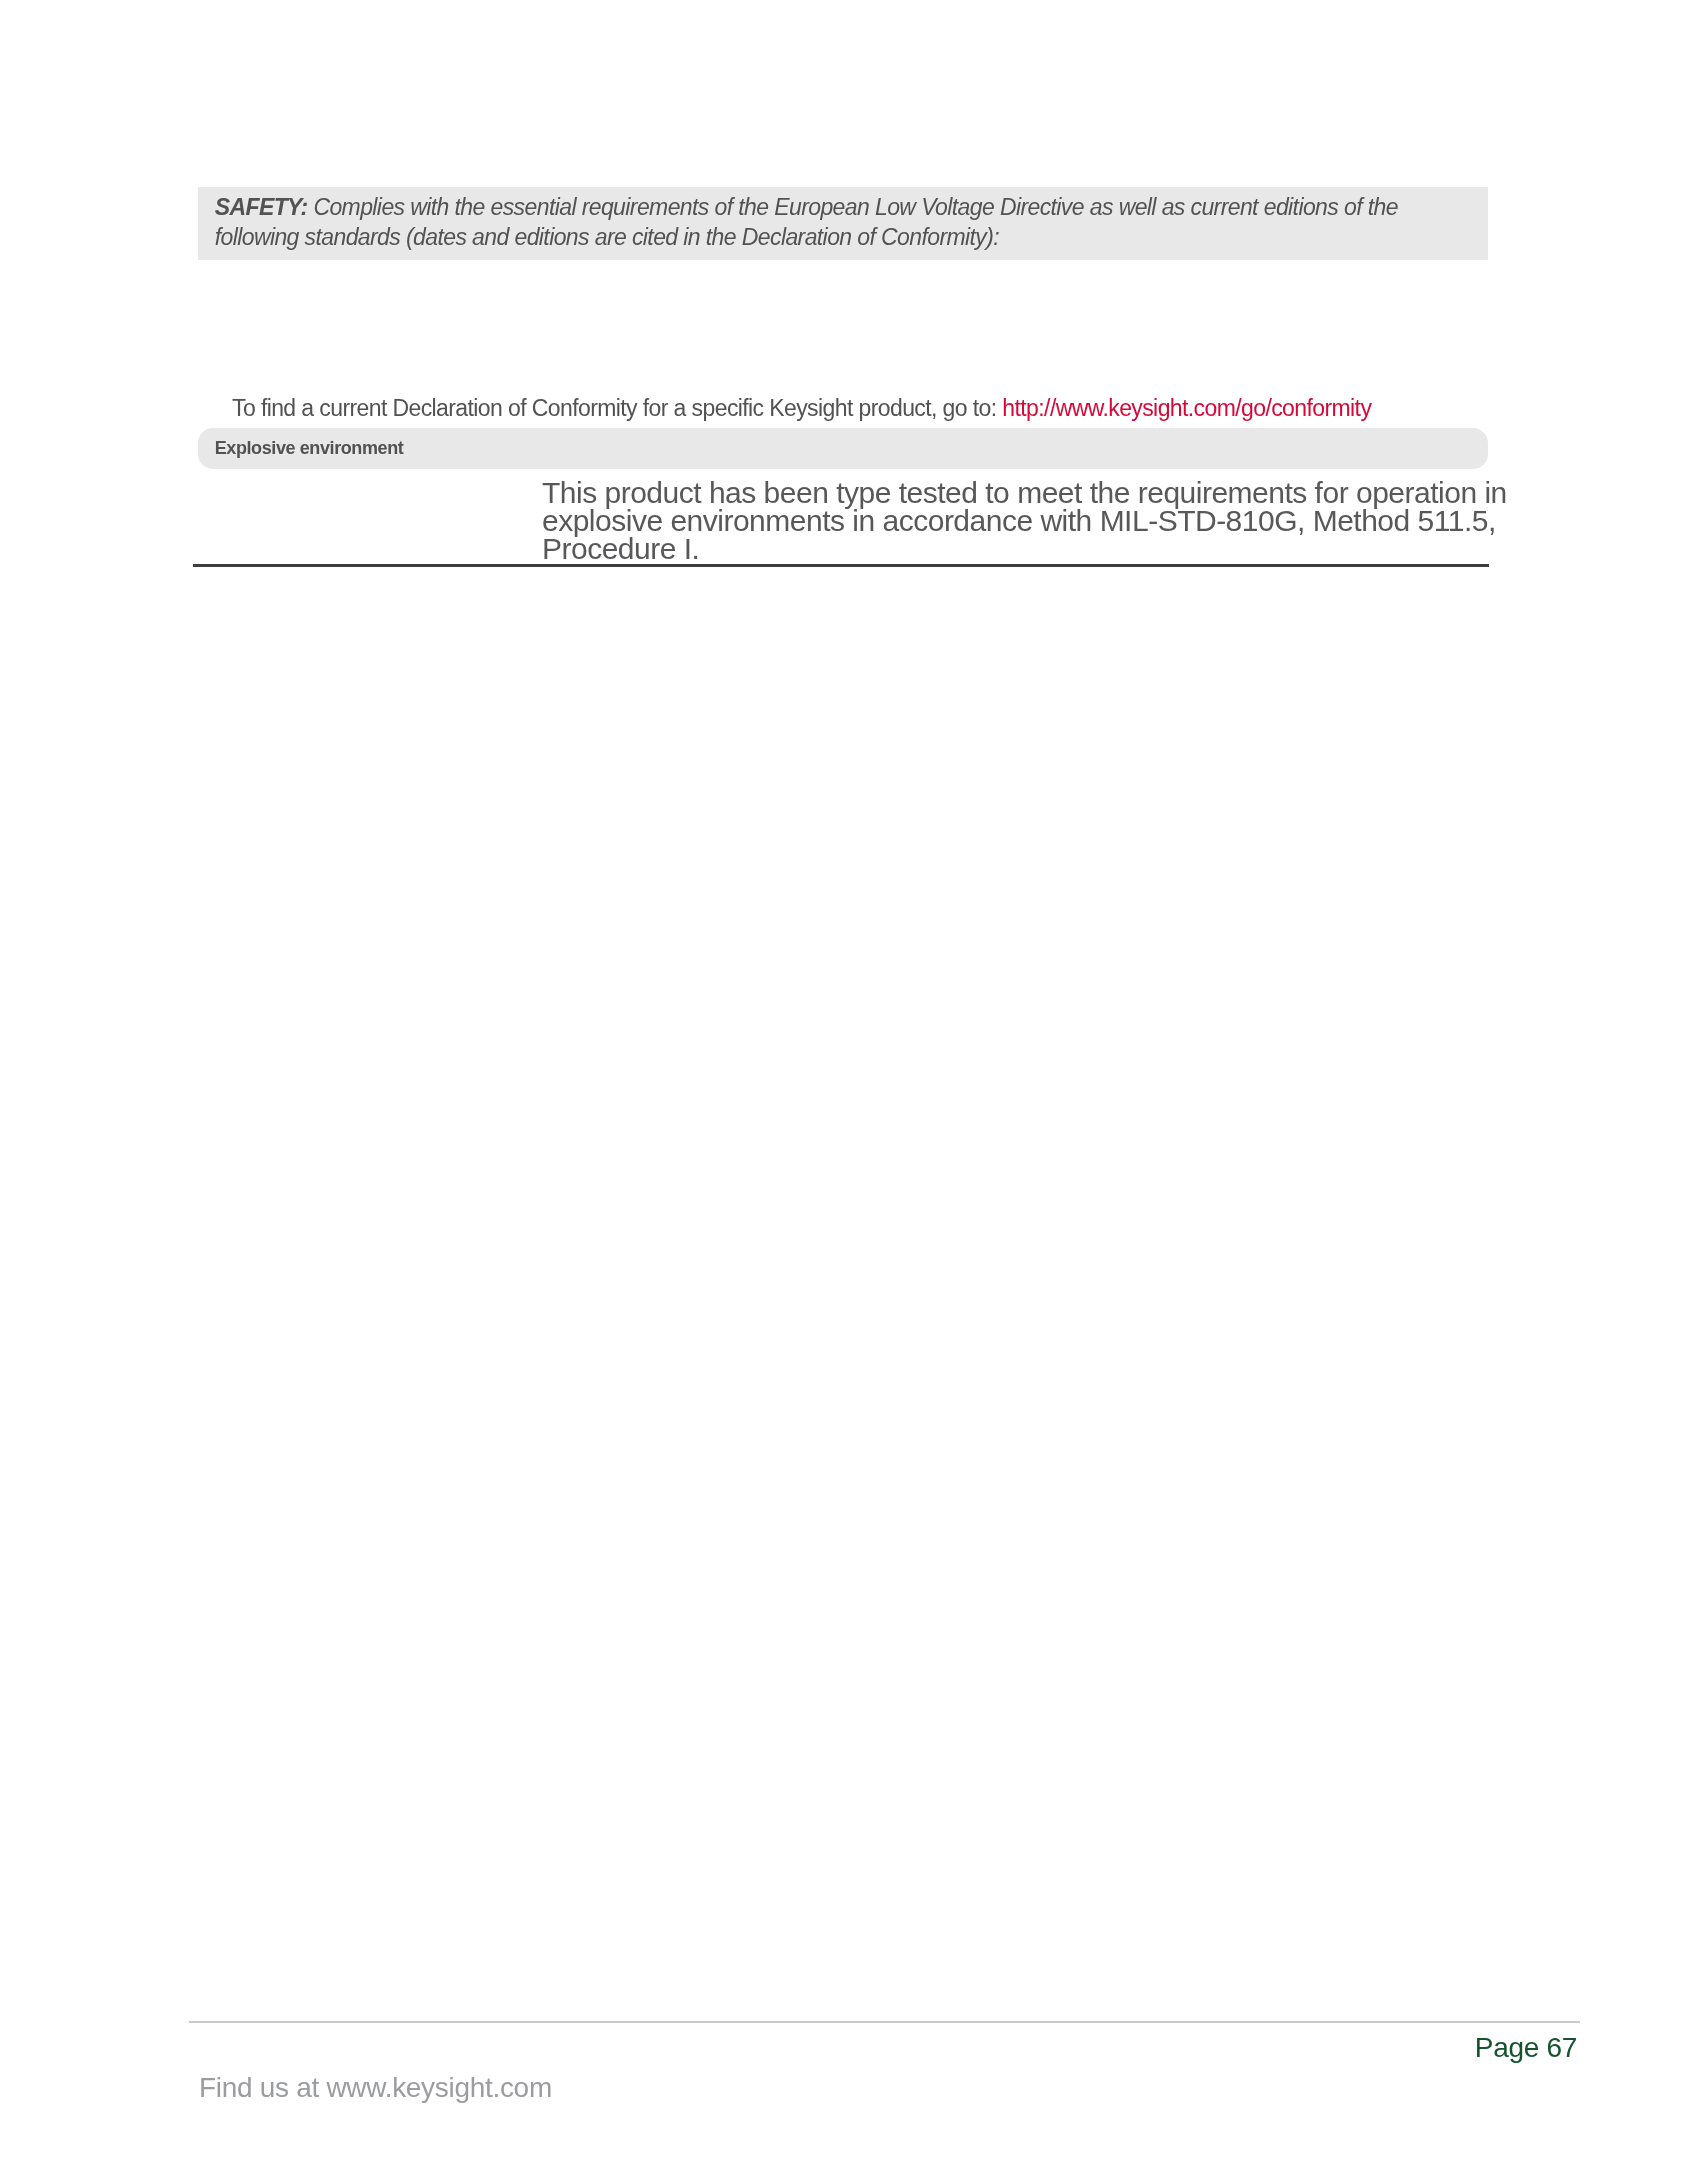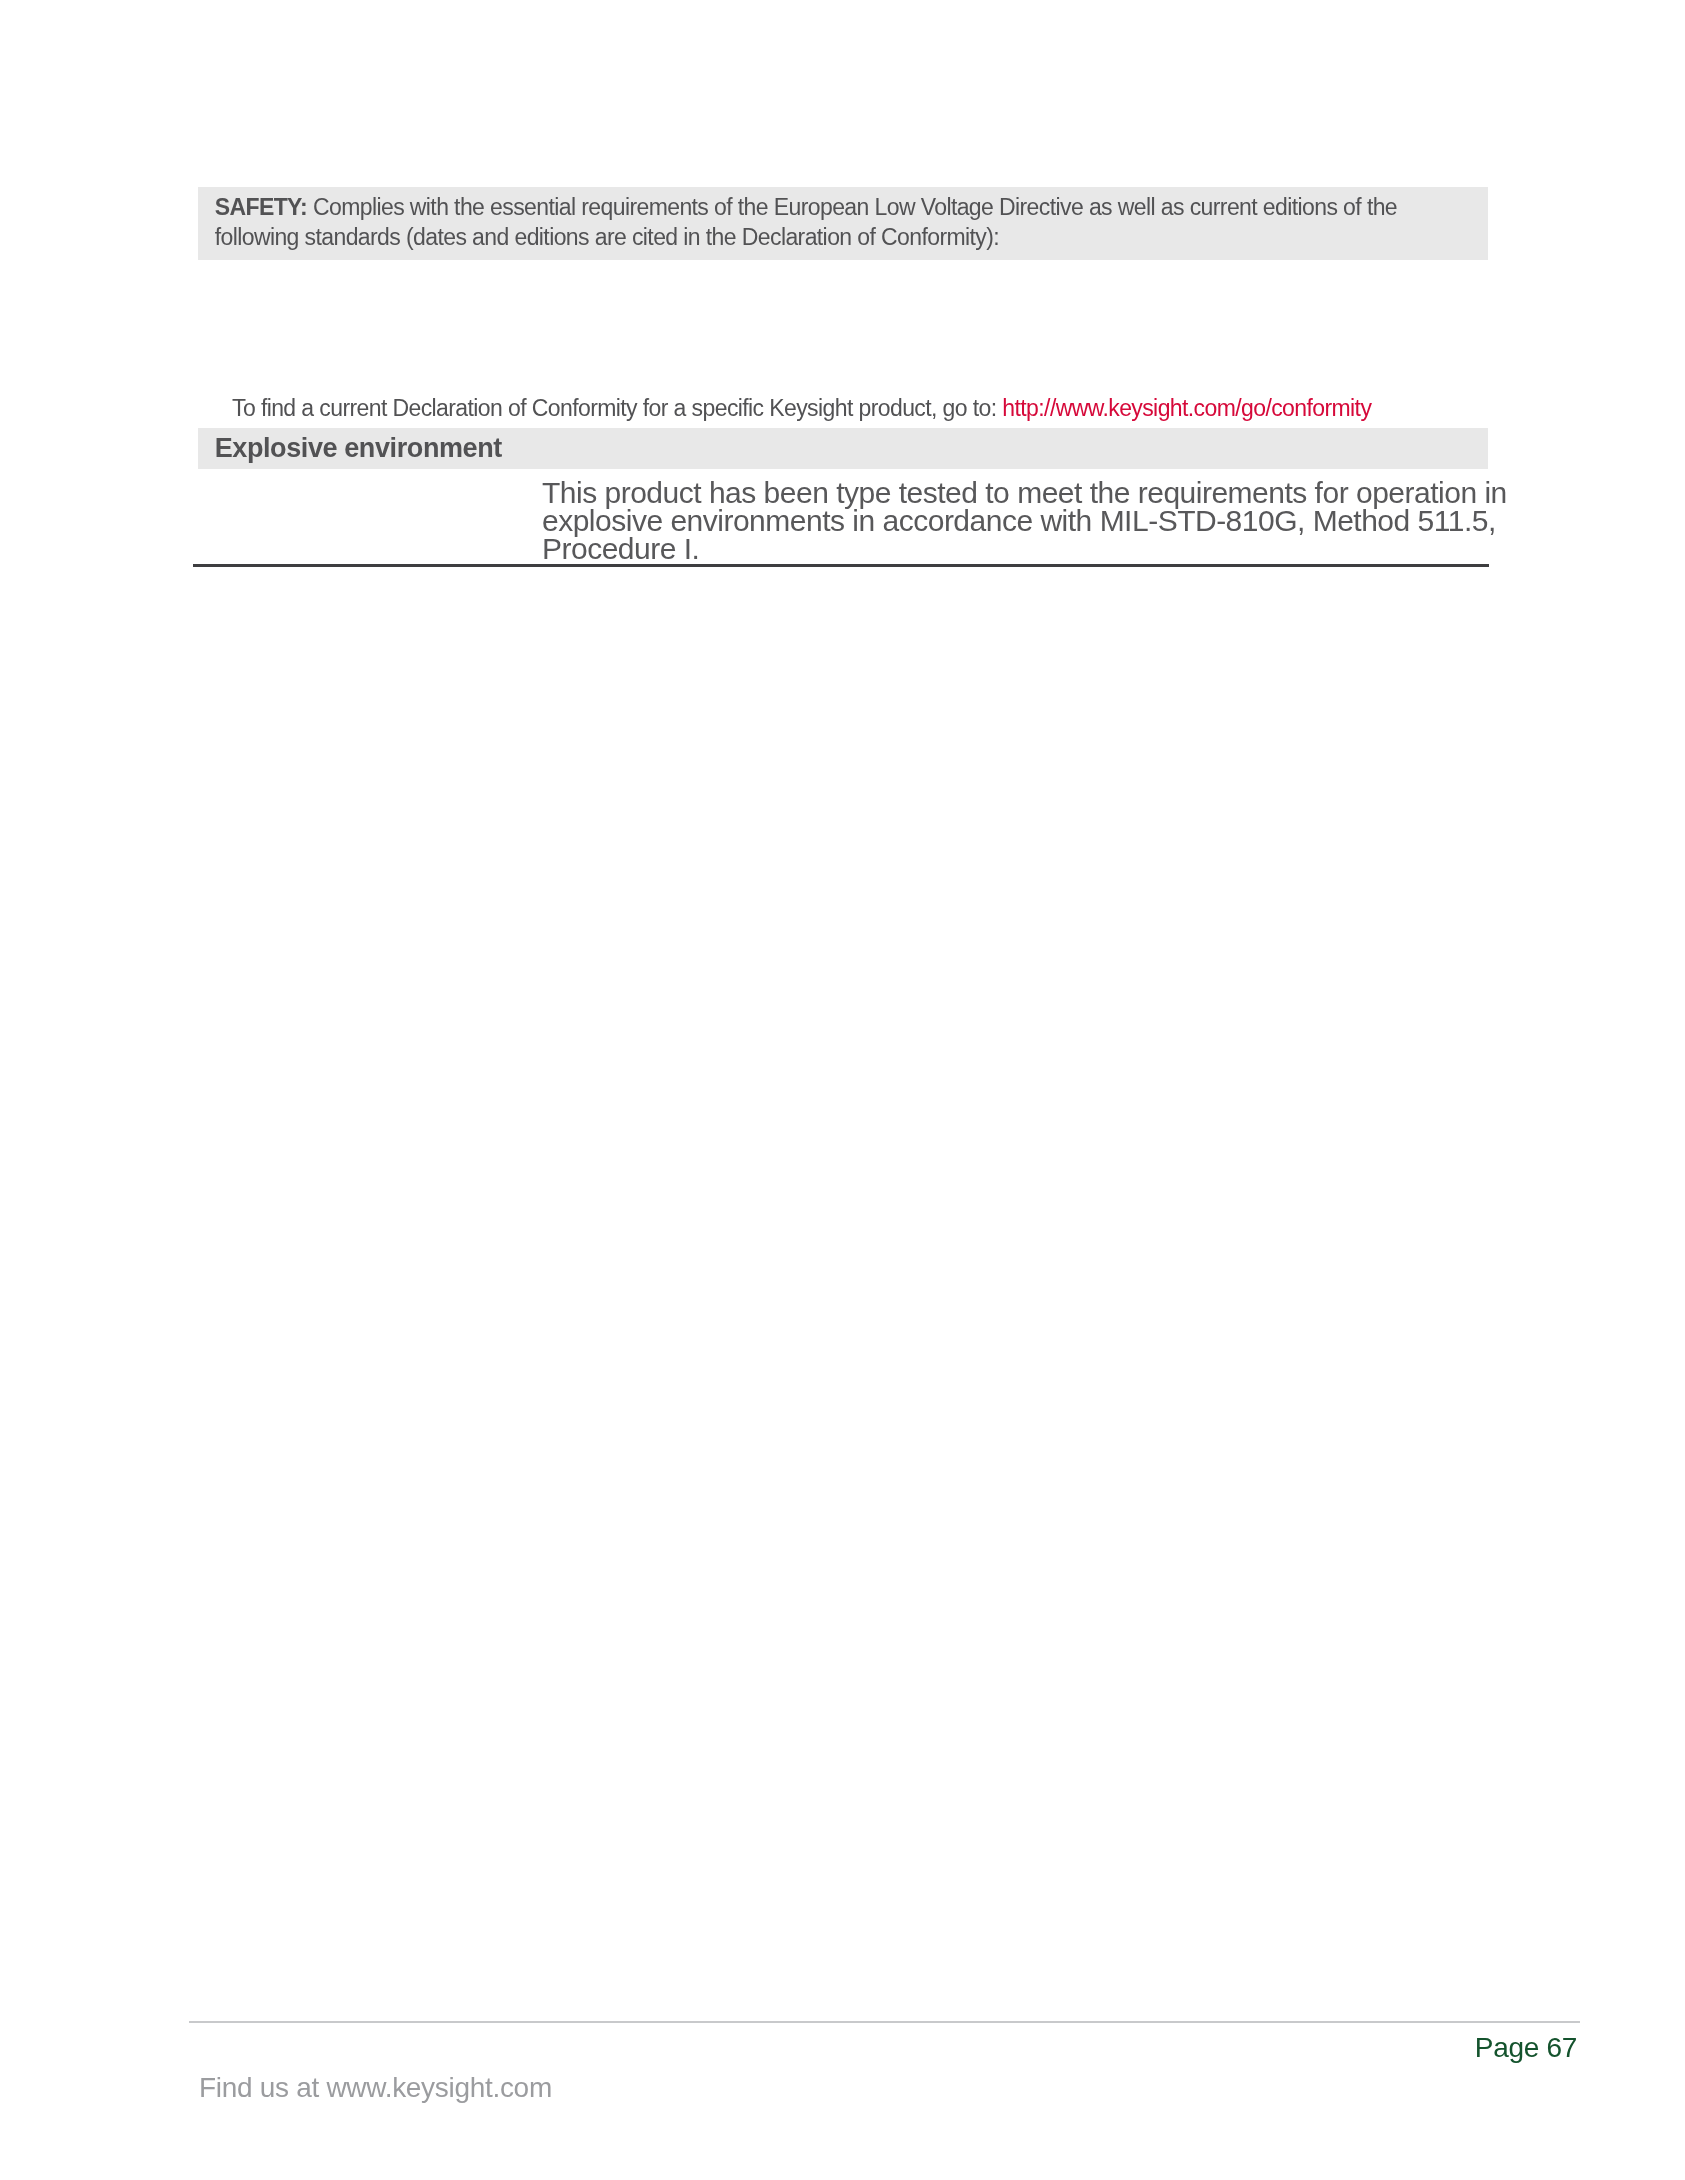--- a/index.html
+++ b/index.html
@@ -25,20 +25,21 @@
     width: 1290px;
     height: 73px;
     background: #e8e8e8;
     box-sizing: border-box;
     padding: 5.3px 16px 0 16.7px;
     font-size: 23px;
     line-height: 30px;
     letter-spacing: -0.6px;
     color: #525254;
     white-space: nowrap;
+    font-style: italic;
   }
   .safety-bar b { font-weight: bold; }
 
   
   .std-rows {
     position: absolute;
     left: 568px;
     top: 260px;
     width: 920px;
   }
@@ -79,25 +80,26 @@
     position: absolute;
     left: 198px;
     top: 428px;
     width: 1290px;
     height: 41px;
     background: #e8e8e8;
     box-sizing: border-box;
     display: flex;
     align-items: center;
     padding-left: 16.7px;
-    font-size: 27px;
+    font-size: 18px;
     font-weight: bold;
     letter-spacing: -0.4px;
     color: #525254;
     white-space: nowrap;
+    border-radius: 15px;
   }
 
   .explosive-text {
     position: absolute;
     left: 542px;
     top: 479px;
     font-size: 30px;
     line-height: 28px;
     letter-spacing: -0.5px;
     color: #58585a;

